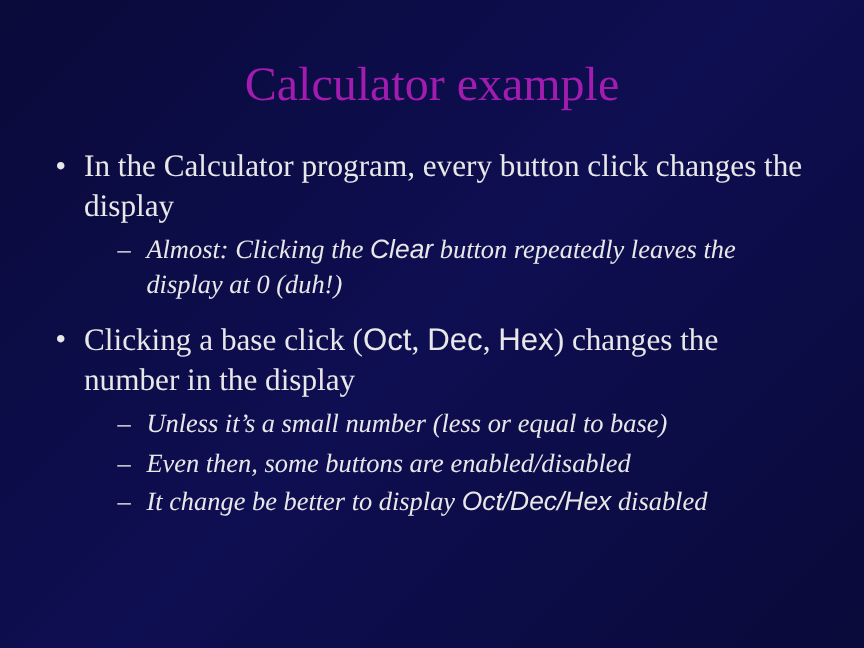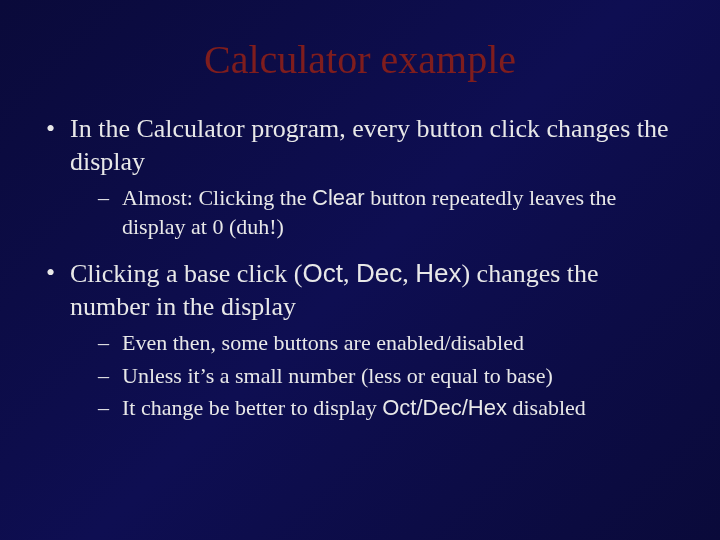--- a/index.html
+++ b/index.html
@@ -8,22 +8,22 @@
   background:linear-gradient(135deg,#0a0a3a 0%,#0e0e52 50%,#0a0a3a 100%);
   font-family:"Times New Roman",Times,serif;
   color:#e8e8e8;
   overflow:hidden;
   box-sizing:border-box;
 }
 .slide{padding:18px 40px 0 40px;box-sizing:border-box}
 .title{
   text-align:center;
   font-size:40px;
-  color:#7f1d1d;
-  margin:18px 0 30px 0;
+  color:#a21caf;
+  margin:28px 0 30px 0;
   font-weight:400;
 }
 ul.lvl1{list-style:none;margin:0;padding:0}
 ul.lvl1>li{
   font-size:26px;
   line-height:1.25;
   margin:0 0 8px 0;
   padding-left:30px;
   position:relative;
 }
@@ -33,20 +33,21 @@
   left:6px;
   top:0;
 }
 ul.lvl2{list-style:none;margin:6px 0 16px 0;padding:0}
 ul.lvl2>li{
   font-size:22px;
   line-height:1.3;
   margin:0 0 4px 0;
   padding-left:52px;
   position:relative;
+  font-style:italic;
 }
 ul.lvl2>li::before{
   content:"–";
   position:absolute;
   left:28px;
   top:0;
 }
 .mono{font-family:Arial,Helvetica,sans-serif}
 </style>
 </head>
@@ -60,21 +61,21 @@
       <span>In the Calculator program, every button click changes the display</span>
       <ul class="lvl2">
         <li>
           <span>Almost: Clicking the </span><span class="mono">Clear</span><span> button repeatedly leaves the display at 0  (duh!)</span>
         </li>
       </ul>
     </li>
     <li>
       <span>Clicking a base click (</span><span class="mono">Oct</span><span>, </span><span class="mono">Dec</span><span>, </span><span class="mono">Hex</span><span>) changes the number in the display</span>
       <ul class="lvl2">
+        <li>Unless it’s a small number (less or equal to base)</li>
         <li>Even then, some buttons are enabled/disabled</li>
-        <li>Unless it’s a small number (less or equal to base)</li>
         <li>
           <span>It change be better to display </span><span class="mono">Oct/Dec/Hex</span><span> disabled</span>
         </li>
       </ul>
     </li>
   </ul>
 </div>
 
 </body></html>

